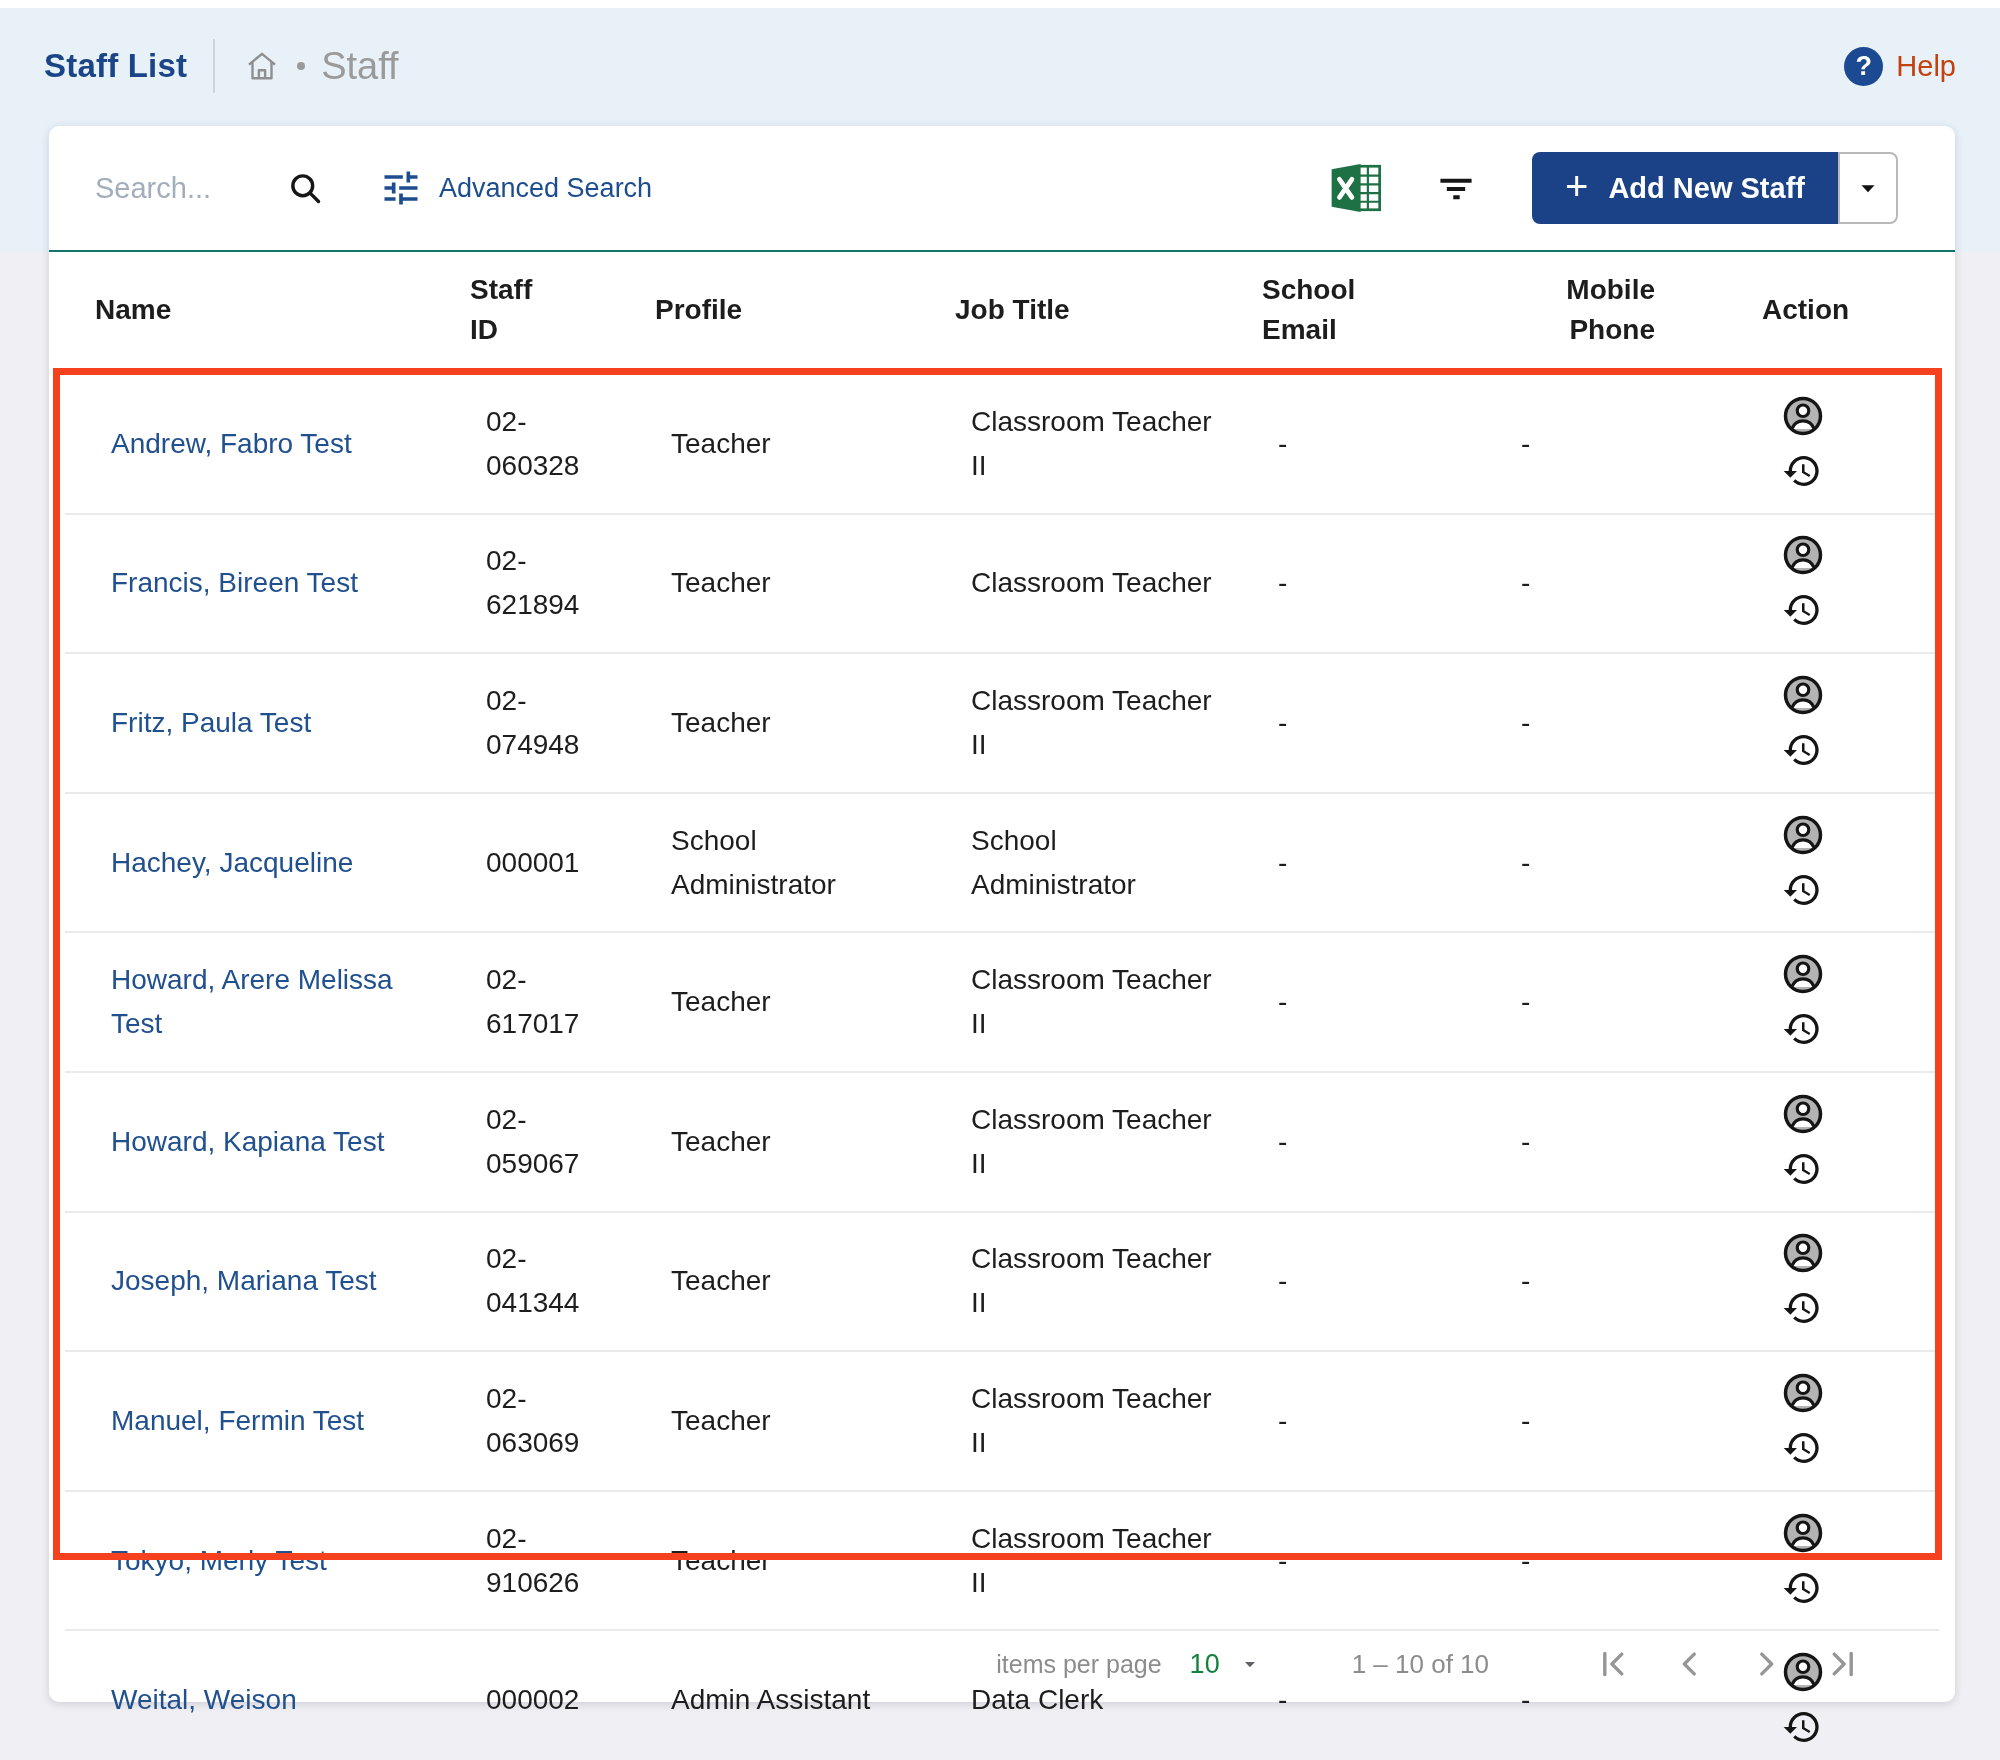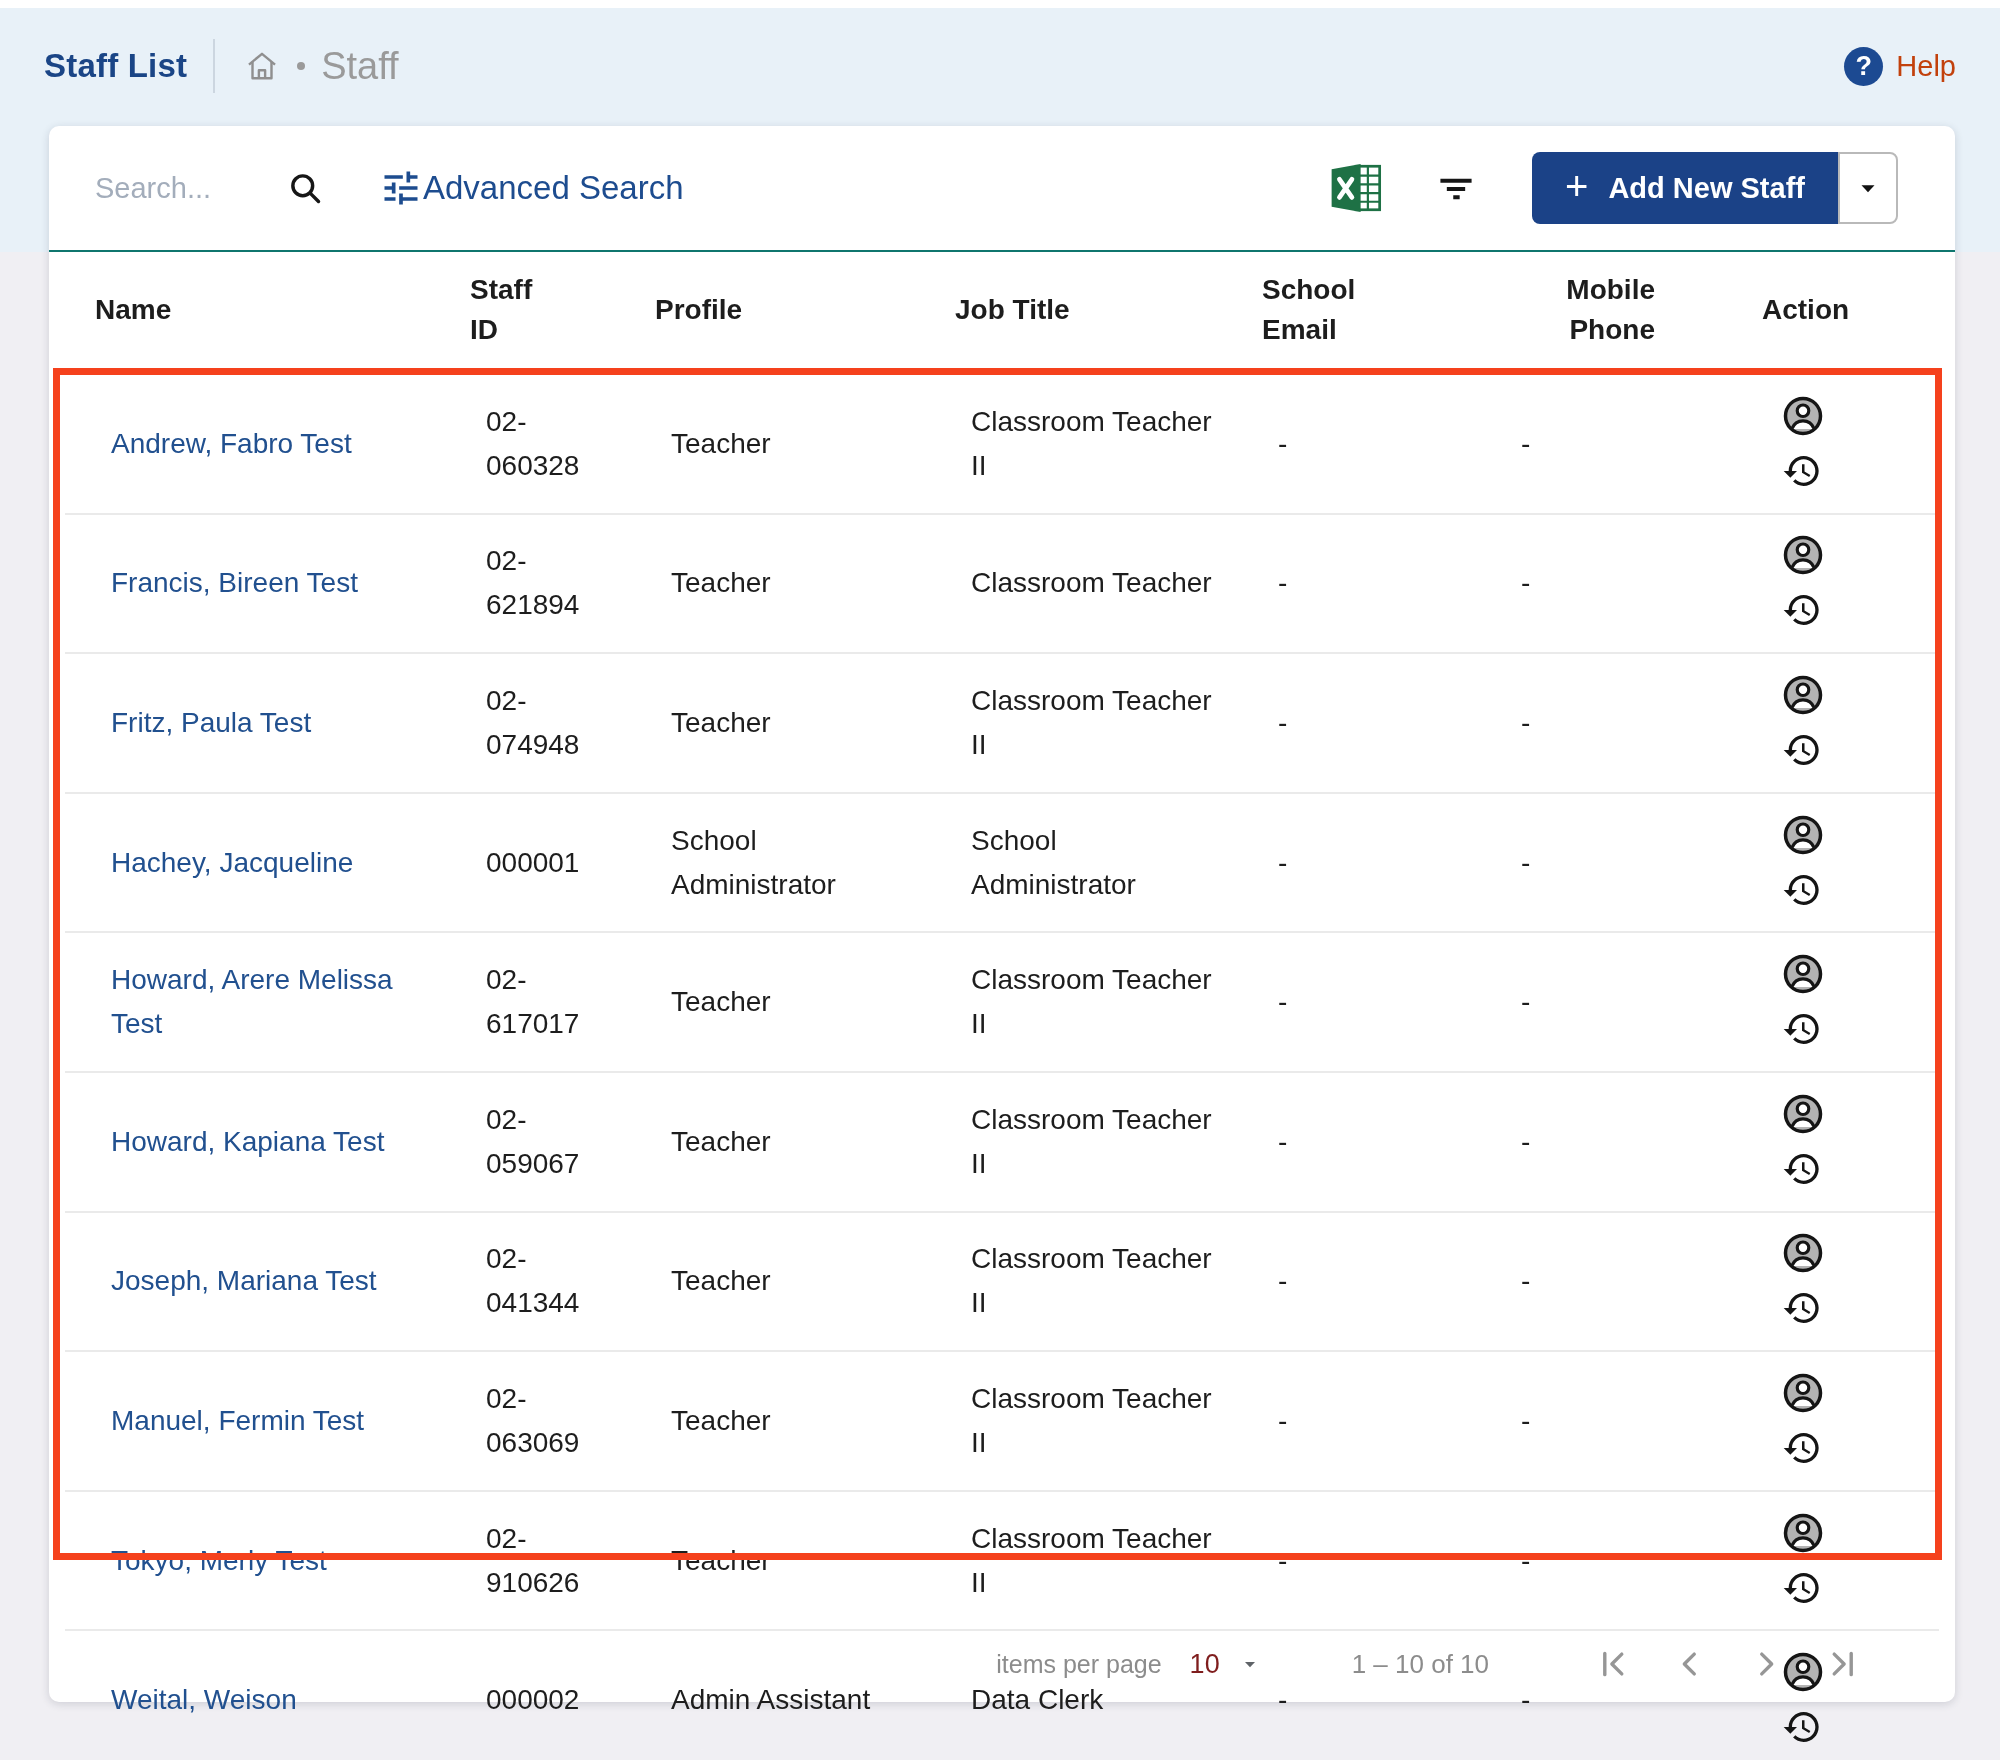--- a/index.html
+++ b/index.html
@@ -37,21 +37,21 @@
 
   
   .toolbar { position:absolute; top:0; left:0; right:0; height:124px; display:flex; align-items:center; padding-left:46px; }
   .search-input {
     width:186px; border:none; outline:none; font-size:29px; color:#333;
     font-family:"Liberation Sans", sans-serif; background:transparent;
   }
   .search-input::placeholder { color:#a3adbb; }
   .mag-ic { width:36px; height:36px; margin-left:6px; cursor:pointer; }
   .tune-ic { width:44px; height:44px; margin-left:56px; cursor:pointer; }
-  .adv-link { font-size:33px; color:#1d4c8f; cursor:pointer; }
+  .adv-link { font-size:27px; color:#1d4c8f; margin-left:16px; cursor:pointer; }
   .toolbar-spacer { flex:1; }
   .excel-ic { width:58px; height:58px; cursor:pointer; }
   .filter-ic { width:44px; height:44px; margin-left:48px; cursor:pointer; }
   .add-btn {
     margin-left:54px; width:306px; height:72px; background:#1b4287; color:#fff;
     border:none; border-radius:8px 0 0 8px; font-size:29px; font-weight:700;
     font-family:"Liberation Sans", sans-serif;
     display:flex; align-items:center; justify-content:center; gap:20px; cursor:pointer;
   }
   .add-plus { font-size:40px; font-weight:400; line-height:1; margin-top:-4px; }
@@ -98,21 +98,21 @@
   }
 
   
   .pagination {
     position:absolute; left:0; right:0; top:1506px; height:64px;
     display:flex; align-items:center; justify-content:flex-end; padding-right:96px;
     color:#8c8c8c; font-size:25px;
   }
   .ipp-label { margin-right:28px; }
   .ipp-select { display:flex; align-items:center; gap:20px; cursor:pointer; margin-right:92px; }
-  .ipp-value { color:#7f1d1d; font-size:27px; }
+  .ipp-value { color:#15803d; font-size:27px; }
   .range-label { margin-right:66px; font-size:26px; color:#8c8c8c; }
   .pg-btn { width:34px; height:34px; margin-left:42px; cursor:pointer; }
 
   svg { display:block; }
 </style>
 </head>
 <body>
 
 <div class="top-white-strip"></div>
 <div class="header-band"></div>

